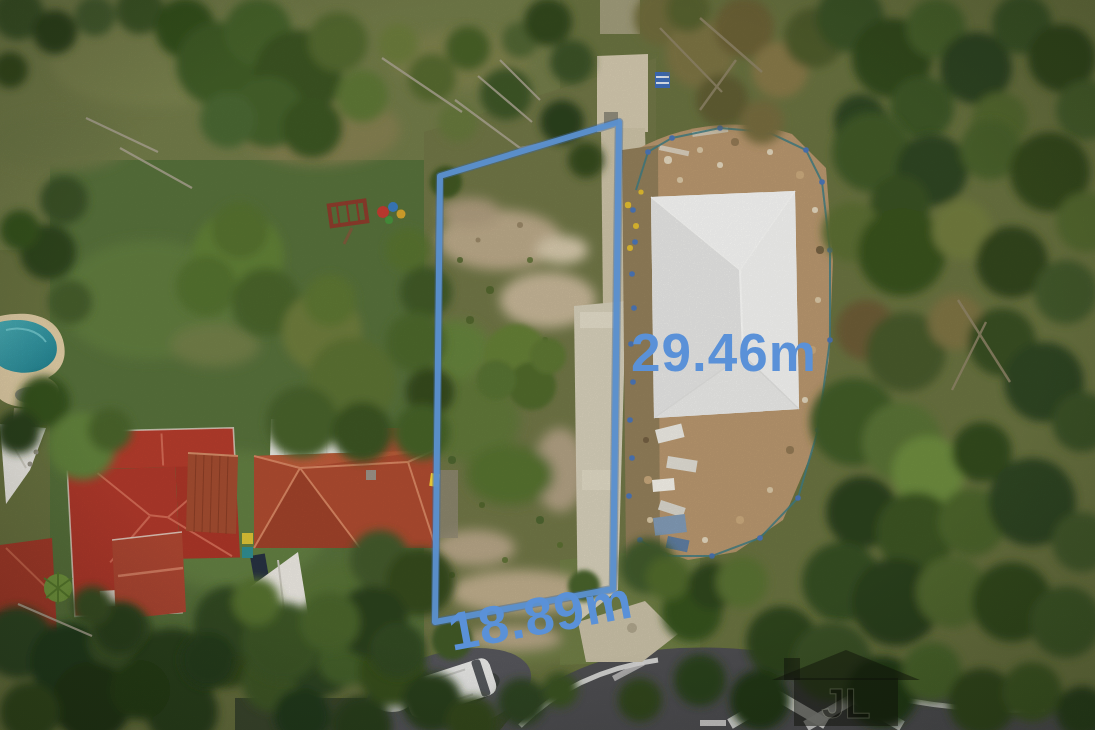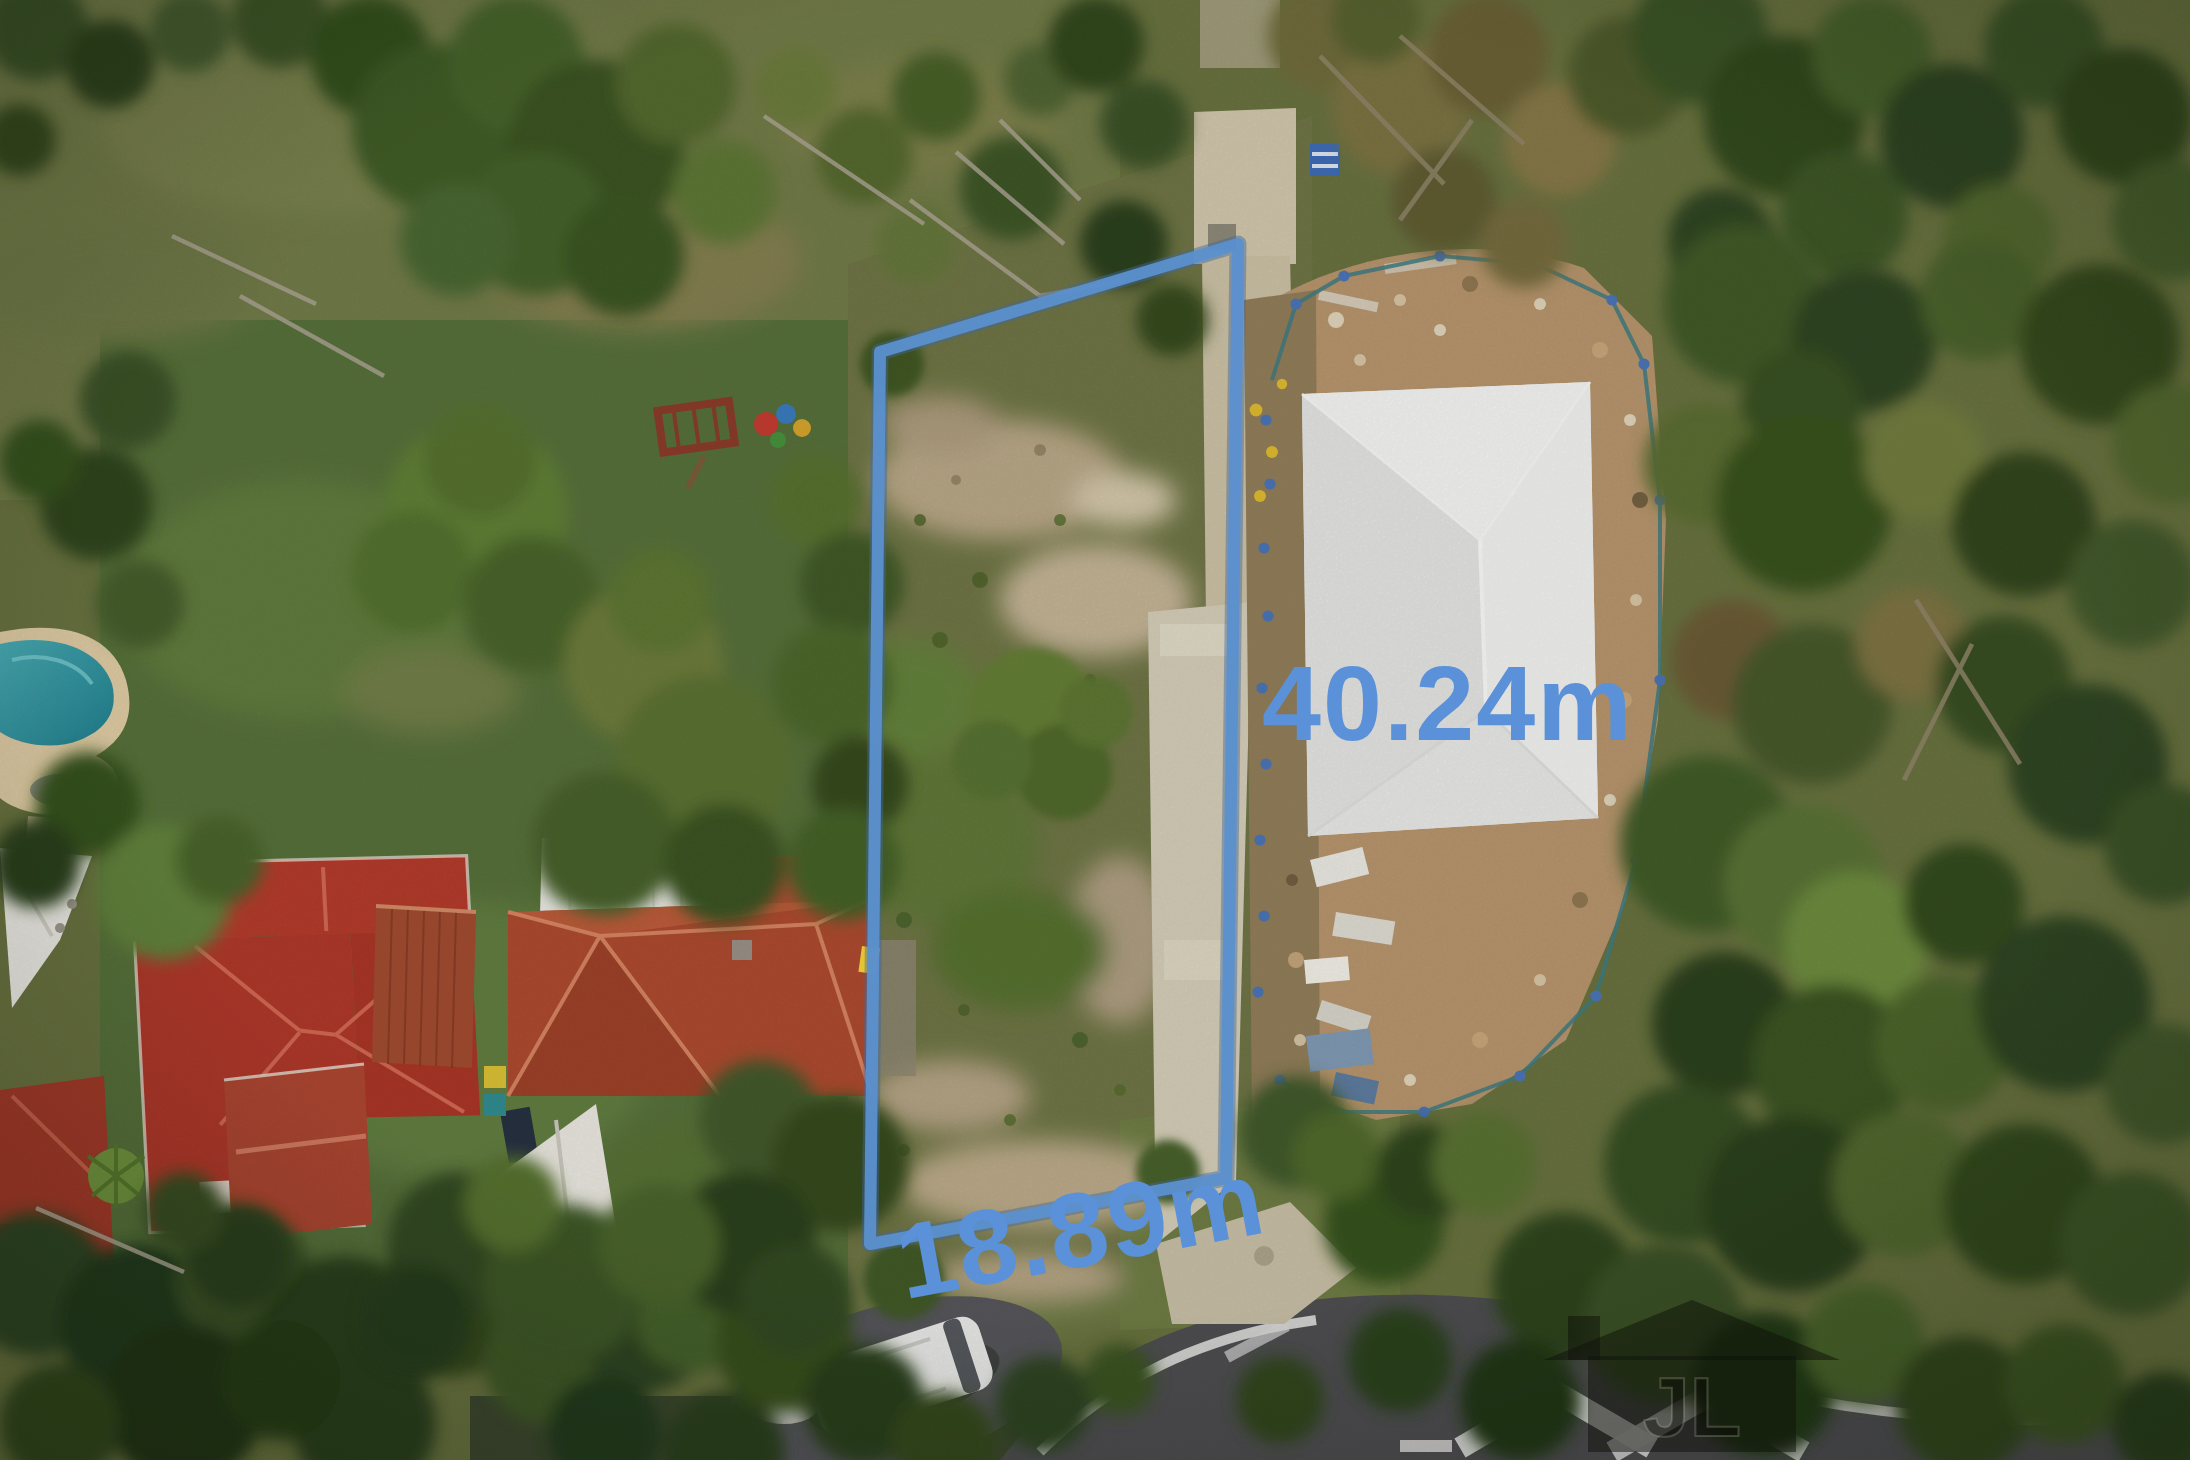--- a/index.html
+++ b/index.html
@@ -522,21 +522,21 @@
   <rect x="0" y="0" width="1095" height="730" fill="url(#vig)"></rect>
   <rect x="0" y="0" width="1095" height="730" filter="url(#grain)" opacity="0.06"></rect>
 </svg>
 
 <svg class="overlay-svg" width="1095" height="730" viewBox="0 0 1095 730">
   <rect x="431" y="473" width="9" height="13" fill="#e4c433" transform="rotate(8 431 473)"></rect>
   <polygon fill="none" stroke="#41699c" stroke-width="8.5" stroke-linejoin="round" opacity="0.45" points="440,176 619,122 613,589 435,622"></polygon>
   <polygon fill="none" stroke="#5b90cf" stroke-width="6" stroke-linejoin="round" opacity="0.95" points="440,176 619,122 613,589 435,622"></polygon>
 </svg>
 
-<div class="dim-label side">40.24m</div>
+<div class="dim-label side">29.46m</div>
 <div class="dim-label frontage">18.89m</div>
 
 <div class="watermark">
   <svg width="152" height="86" viewBox="0 0 152 86">
     <rect x="14" y="14" width="16" height="22" fill="rgba(14,17,9,0.55)"></rect>
     <polygon points="2,36 76,6 150,36" fill="rgba(14,17,9,0.55)"></polygon>
     <rect x="24" y="34" width="104" height="48" fill="rgba(14,17,9,0.55)"></rect>
     <text x="76" y="74" text-anchor="middle" font-size="42" font-weight="bold" font-family="Liberation Sans, sans-serif" fill="rgba(5,7,2,0.5)" stroke="rgba(190,195,170,0.28)" stroke-width="1">JL</text>
   </svg>
 </div>

